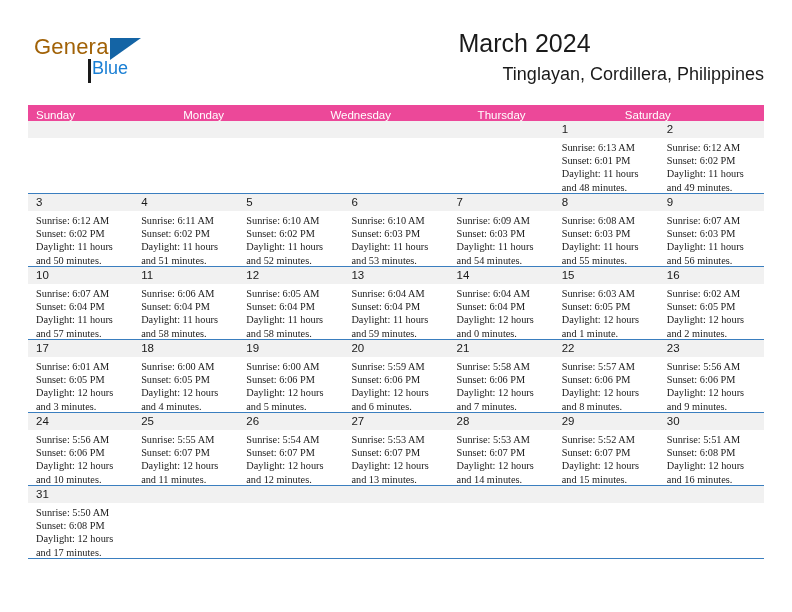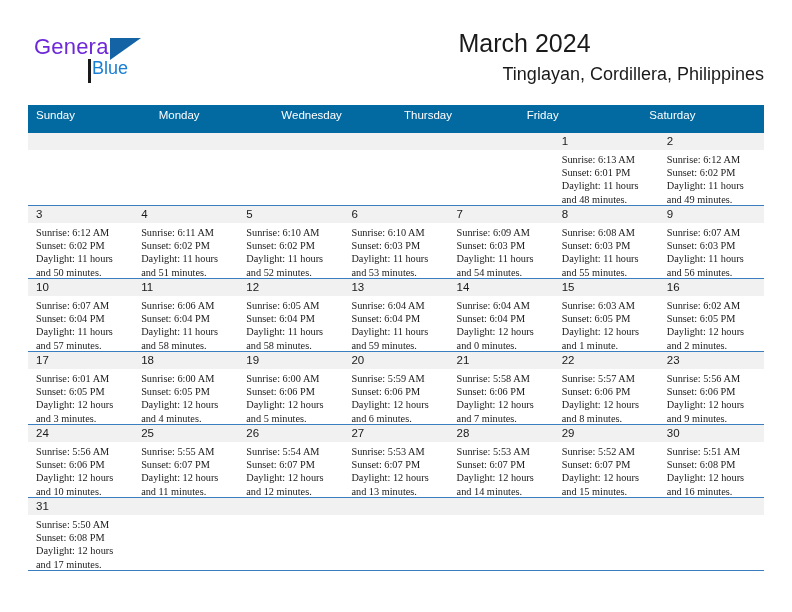--- a/index.html
+++ b/index.html
@@ -35,21 +35,21 @@
     top: 6px;
     width: 170px;
     height: 56px;
   }
   .logo-general {
     position: absolute;
     left: 0;
     top: 0;
     font-size: 22px;
     letter-spacing: 0.2px;
-    color: #6d28d9;
+    color: #a16207;
     font-family: "Liberation Sans", sans-serif;
   }
   .logo-tri {
     position: absolute;
     left: 76px;
     top: 4px;
     width: 0;
     height: 0;
     border-left: 31px solid #1464a5;
     border-bottom: 22px solid transparent;
@@ -94,22 +94,22 @@
 
   
   .calendar {
     position: absolute;
     left: 28px;
     top: 105px;
     width: 736px;
   }
   .weekday-row {
     display: flex;
-    background: #0369a1;
-    height: 28px;
+    background: #ec4899;
+    height: 16px;
   }
   .weekday {
     flex: 1 1 0;
     color: #ffffff;
     font-size: 11.5px;
     line-height: 20px;
     padding-left: 8px;
     box-sizing: border-box;
     white-space: nowrap;
     overflow: hidden;
@@ -176,21 +176,20 @@
     </div>
 
   </div>
 
   <div class="calendar">
     <div class="weekday-row" id="weekday-row">
         <div class="weekday">Sunday</div>
         <div class="weekday">Monday</div>
         <div class="weekday">Wednesday</div>
         <div class="weekday">Thursday</div>
-        <div class="weekday">Friday</div>
         <div class="weekday">Saturday</div>
       </div>
     <div id="weeks-container">
         <div class="week-row first">
           <div class="day-cell empty">
             <span class="daynum"></span>
             <div class="day-lines">
               <div></div>
               <div></div>
               <div></div>

